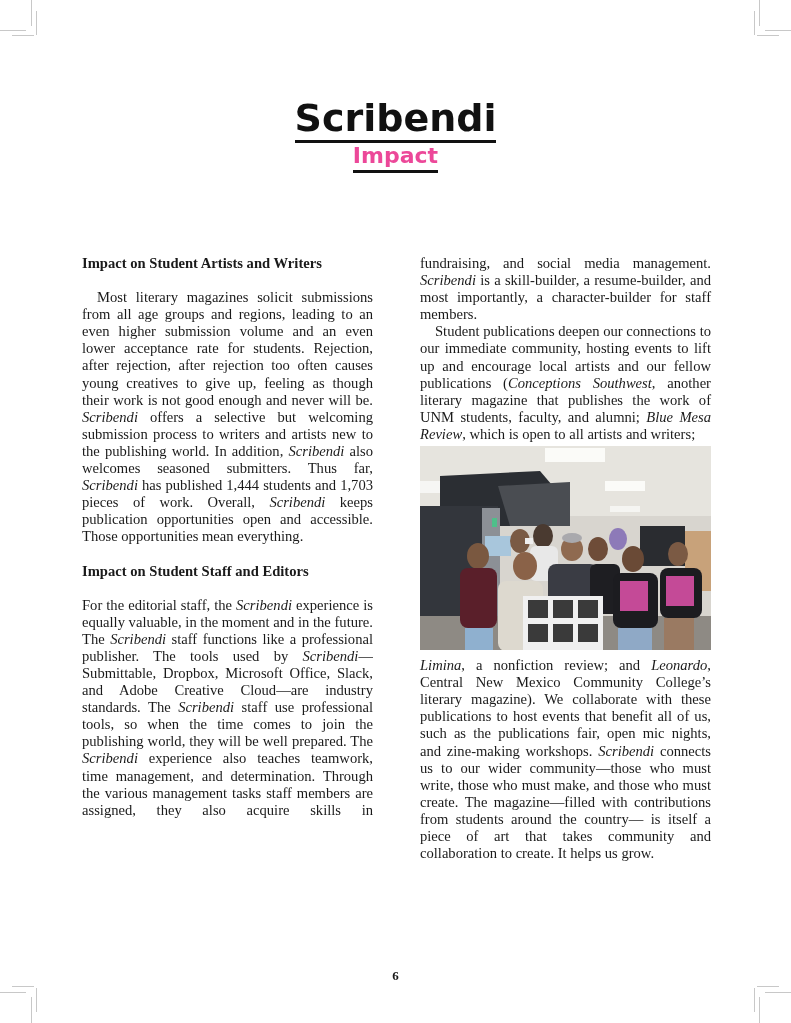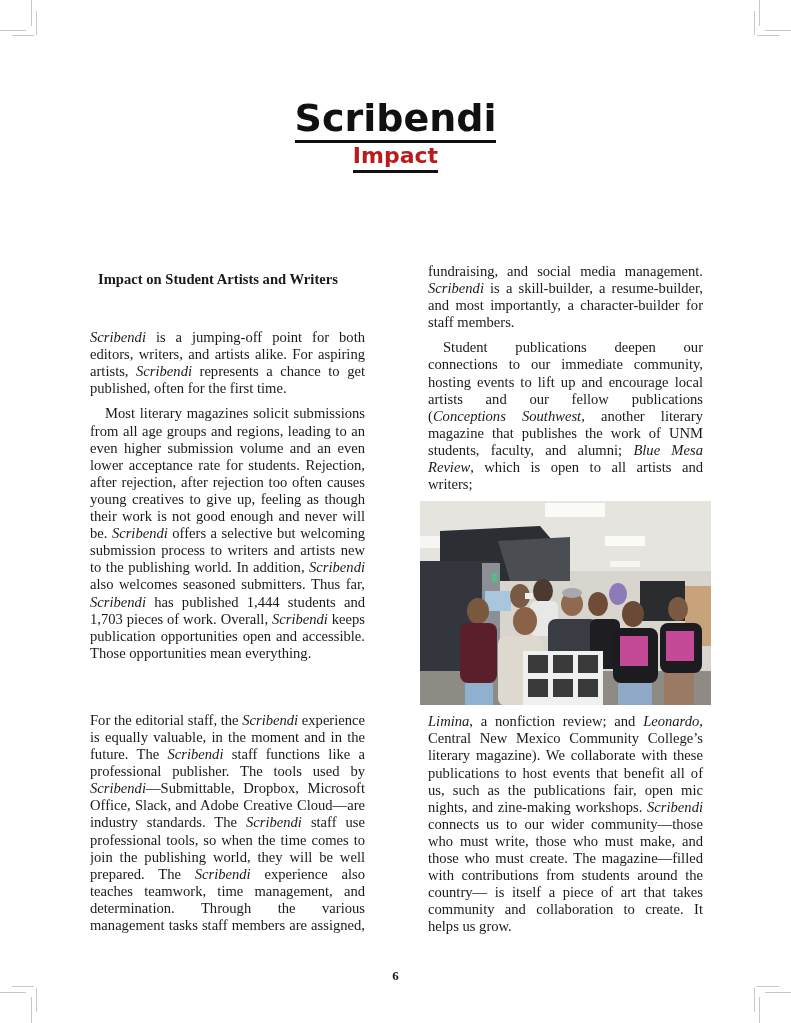--- a/index.html
+++ b/index.html
@@ -1,27 +1,27 @@
 <!DOCTYPE html>
 <html><head>
 <meta charset="utf-8">
 <style>
   html, body { margin:0; padding:0; background:#ffffff; }
   body { width:791px; height:1023px; position:relative; overflow:hidden; font-family:"Liberation Serif", serif; color:#1a1a1a; }
   .crop { position:absolute; background:#c8c8c8; }
   .title-wrap { position:absolute; left:0; width:791px; top:96px; text-align:center; }
   .title { font-family:"DejaVu Sans", sans-serif; font-weight:bold; font-size:38px; line-height:44px; display:inline-block; border-bottom:3px solid #111; padding-bottom:0px; letter-spacing:0px; color:#111; }
   .subtitle-wrap { position:absolute; left:0; width:791px; top:142px; text-align:center; }
-  .subtitle { font-family:"DejaVu Sans", sans-serif; font-weight:bold; font-size:22px; line-height:28px; display:inline-block; border-bottom:3px solid #111; color:#b91c1c; }
+  .subtitle { font-family:"DejaVu Sans", sans-serif; font-weight:bold; font-size:22px; line-height:28px; display:inline-block; border-bottom:3px solid #111; color:#ec4899; }
   .col { position:absolute; top:255px; width:291px; font-size:14.6px; line-height:17.1px; text-align:justify; }
   .col.left { left:82px; }
   .col.right { left:420px; }
-  .col p { margin:8px; }
+  .col p { margin:0; }
   .col p.indent { text-indent:15px; }
-  .col h3 { margin:16px; font-size:14.6px; font-weight:bold; line-height:17.1px; text-align:left; }
+  .col h3 { margin:0; font-size:14.6px; font-weight:bold; line-height:17.1px; text-align:left; }
   .gap { height:17px; }
   .photo { width:291px; height:204px; margin:3px 0 7px 0; position:relative; overflow:hidden; background:#d9d6d0; }
   .page-num { position:absolute; top:968px; left:0; width:791px; text-align:center; font-size:13px; font-weight:bold; }
 </style>
 </head>
 <body>
 
 <div class="crop" style="left:31px;top:0;width:1px;height:26px;"></div>
 <div class="crop" style="left:36px;top:11px;width:1px;height:24px;"></div>
 <div class="crop" style="left:0;top:30px;width:26px;height:1px;"></div>
@@ -45,23 +45,23 @@
 <div class="title-wrap">
   <span class="title">Scribendi</span>
 </div>
 <div class="subtitle-wrap">
   <span class="subtitle">Impact</span>
 </div>
 
 <div class="col left">
   <h3>Impact on Student Artists and Writers</h3>
   <div class="gap"></div>
-  <p><i>Scribendi</i><span> is a jumping-off point for both editors, writers, and artists alike. For aspiring artists, </span><i>Scribendi</i><span> represents a chance to get published, often for the first time.</span></p>
   <p class="indent"><span>Most literary magazines solicit submissions from all age groups and regions, leading to an even higher submission volume and an even lower acceptance rate for students. Rejection, after rejection, after rejection too often causes young creatives to give up, feeling as though their work is not good enough and never will be. </span><i>Scribendi</i><span> offers a selective but welcoming submission process to writers and artists new to the publishing world. In addition, </span><i>Scribendi</i><span> also welcomes seasoned submitters. Thus far, </span><i>Scribendi</i><span> has published 1,444 students and 1,703 pieces of work. Overall, </span><i>Scribendi</i><span> keeps publication opportunities open and accessible. Those opportunities mean everything.</span></p>
   <div class="gap"></div>
+  <h3>Impact on Student Staff and Editors</h3>
   <div class="gap"></div>
   <p style="height:221px; overflow:hidden;"><span>For the editorial staff, the </span><i>Scribendi</i><span> experience is equally valuable, in the moment and in the future. The </span><i>Scribendi</i><span> staff functions like a professional publisher. The tools used by </span><i>Scribendi</i><span>—Submittable, Dropbox, Microsoft Office, Slack, and Adobe Creative Cloud—are industry standards. The </span><i>Scribendi</i><span> staff use professional tools, so when the time comes to join the publishing world, they will be well prepared. The </span><i>Scribendi</i><span> experience also teaches teamwork, time management, and determination. Through the various management tasks staff members are assigned, they also acquire skills in communication, collaboration, web design, advertising, fundraising, and social media management. </span></p>
 </div>
 
 <div class="col right">
   <p><span>fundraising, and social media management. </span><i>Scribendi</i><span> is a skill-builder, a resume-builder, and most importantly, a character-builder for staff members.</span></p>
   <p class="indent"><span>Student publications deepen our connections to our immediate community, hosting events to lift up and encourage local artists and our fellow publications (</span><i>Conceptions Southwest</i><span>, another literary magazine that publishes the work of UNM students, faculty, and alumni; </span><i>Blue Mesa Review</i><span>, which is open to all artists and writers; </span></p>
 
   <div class="photo">
     <svg width="291" height="204" viewBox="0 0 291 204">

